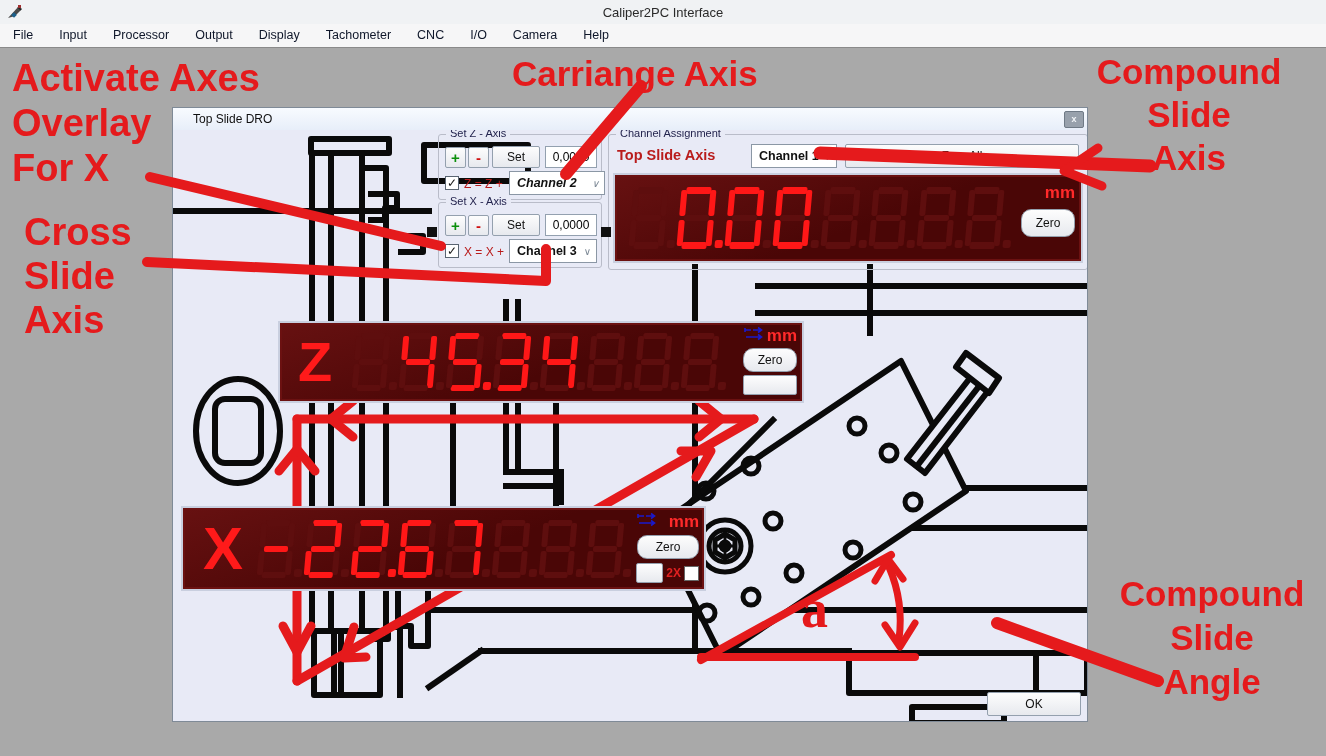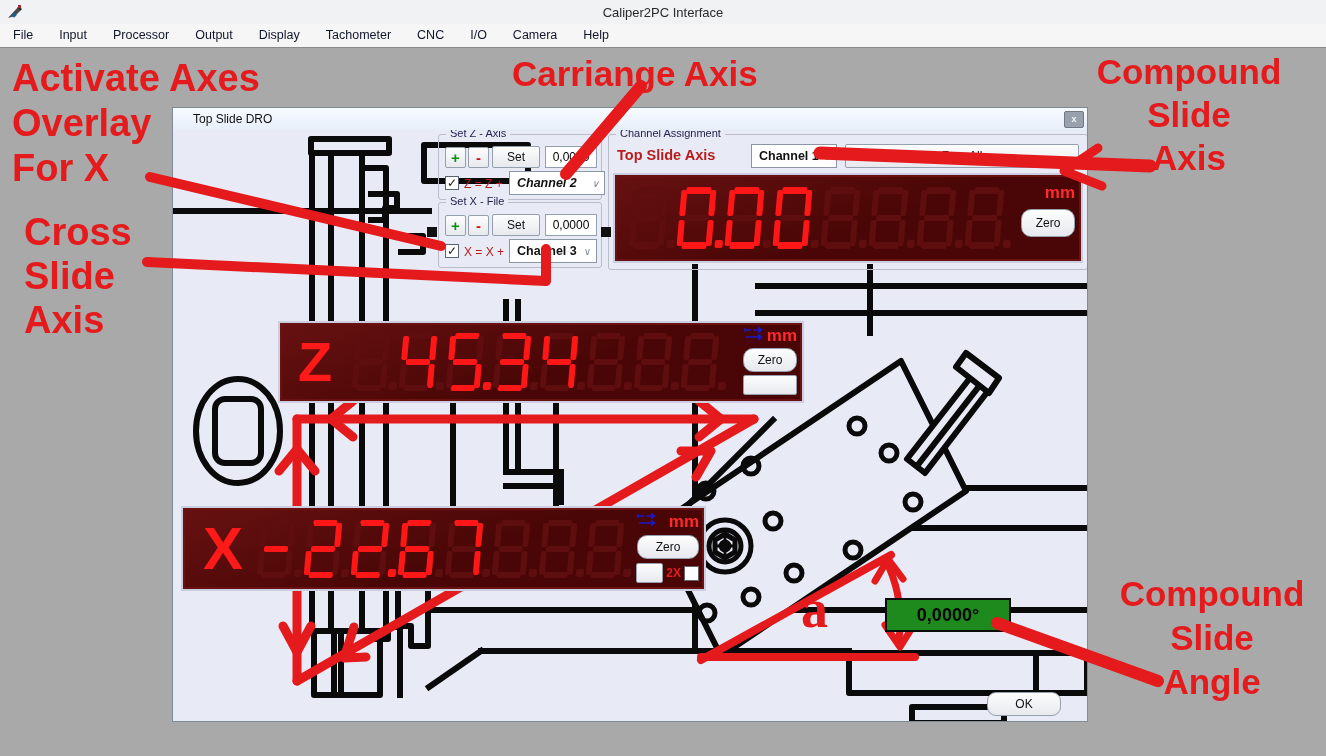--- a/index.html
+++ b/index.html
@@ -207,21 +207,21 @@
       <input class="inp" style="left: 106px; top: 11px; width: 52px; height: 22px;" value="0,0000">
       <span class="checkbox" style="left:6px;top:41px;">✓</span>
       <span class="lbl" style="left:25px;top:42px;">Z = Z +</span>
       <div class="dropdown" style="left:70px;top:36px;width:96px;height:24px;font-style:italic;">
         <span class="dd-label">Channel 2</span>
         <span class="dd-chev">∨</span>
       </div>
     </div>
 
     <div class="group" style="left:265px;top:72px;width:162px;height:64px;">
-      <span class="glabel">Set X - File</span>
+      <span class="glabel">Set X - Axis</span>
       <span class="btn pm plus" style="left:6px;top:12px;">+</span>
       <span class="btn pm minus" style="left:29px;top:12px;">-</span>
       <span class="btn" style="position:absolute;left:53px;top:11px;width:48px;height:22px;line-height:20px;">Set</span>
       <input class="inp" style="left: 106px; top: 11px; width: 52px; height: 22px;" value="0,0000">
       <span class="checkbox" style="left:6px;top:41px;">✓</span>
       <span class="lbl" style="left:25px;top:42px;">X = X +</span>
       <div class="dropdown" style="left:70px;top:36px;width:88px;height:24px;">
         <span class="dd-label">Channel 3</span>
         <span class="dd-chev">∨</span>
       </div>
@@ -524,23 +524,22 @@
             </svg>
           </span>
           <span class="twox">2X</span>
           <span class="mini-check"></span>
         </span>
       </div>
     </div>
 
     <div class="letter-a" style="left:628px;top:452px;">a</div>
 
-    <div class="angle-box" style="left:712px;top:468px;width:122px;height:30px;">0,0000°</div>
-
-    <span class="btn ok-btn" style="left:814px;top:562px;width:74px;border-radius:9px;">OK</span>
+
+    <span class="btn ok-btn" style="left:814px;top:562px;width:94px;">OK</span>
   </div>
 </div>
 
 <svg id="red-over" width="1326" height="756" viewBox="0 0 1326 756">
   <g stroke="#e51a1c" fill="none" stroke-linecap="round" stroke-linejoin="round">
     <path d="M150,177 L441,246" stroke-width="10"></path>
     <path d="M147,262 L546,281 L546,249" stroke-width="10"></path>
     <path d="M641,86 L566,174" stroke-width="12"></path>
     <path d="M820,153 L1150,166" stroke-width="13"></path>
     <path d="M1098,148 L1064,171 L1102,186" stroke-width="9"></path>

